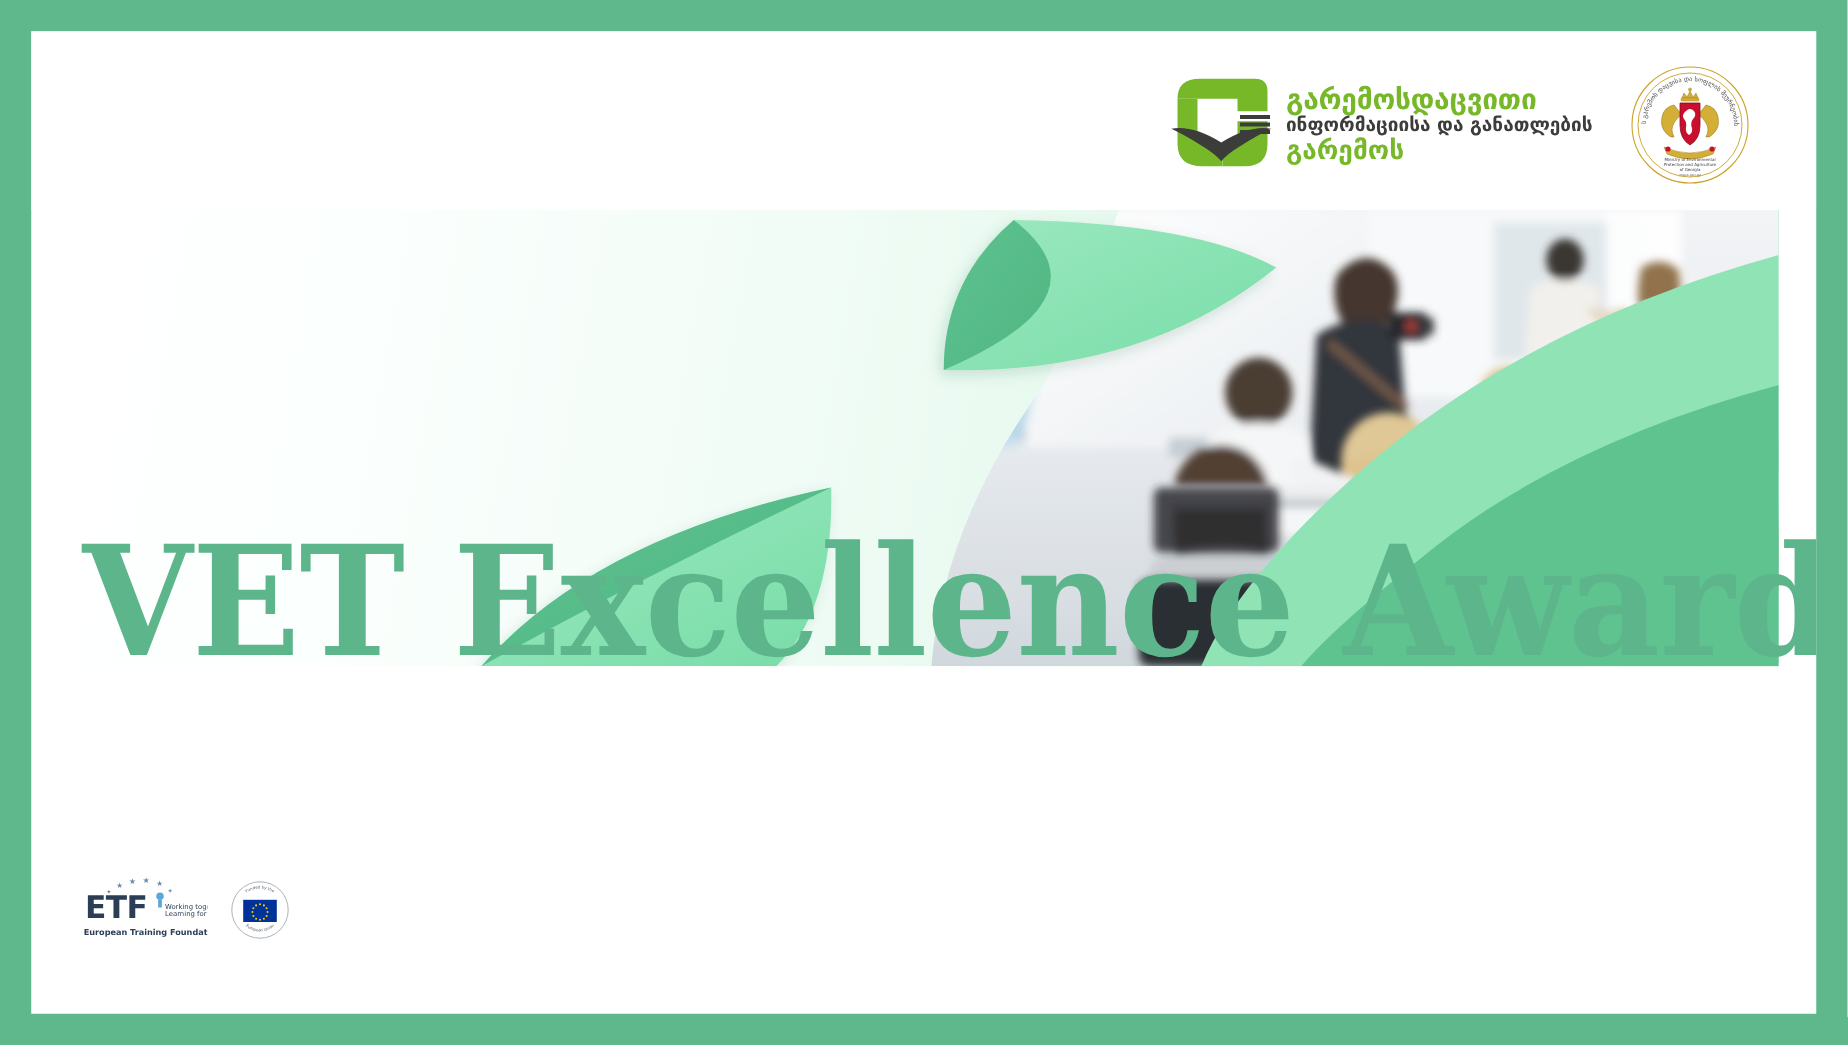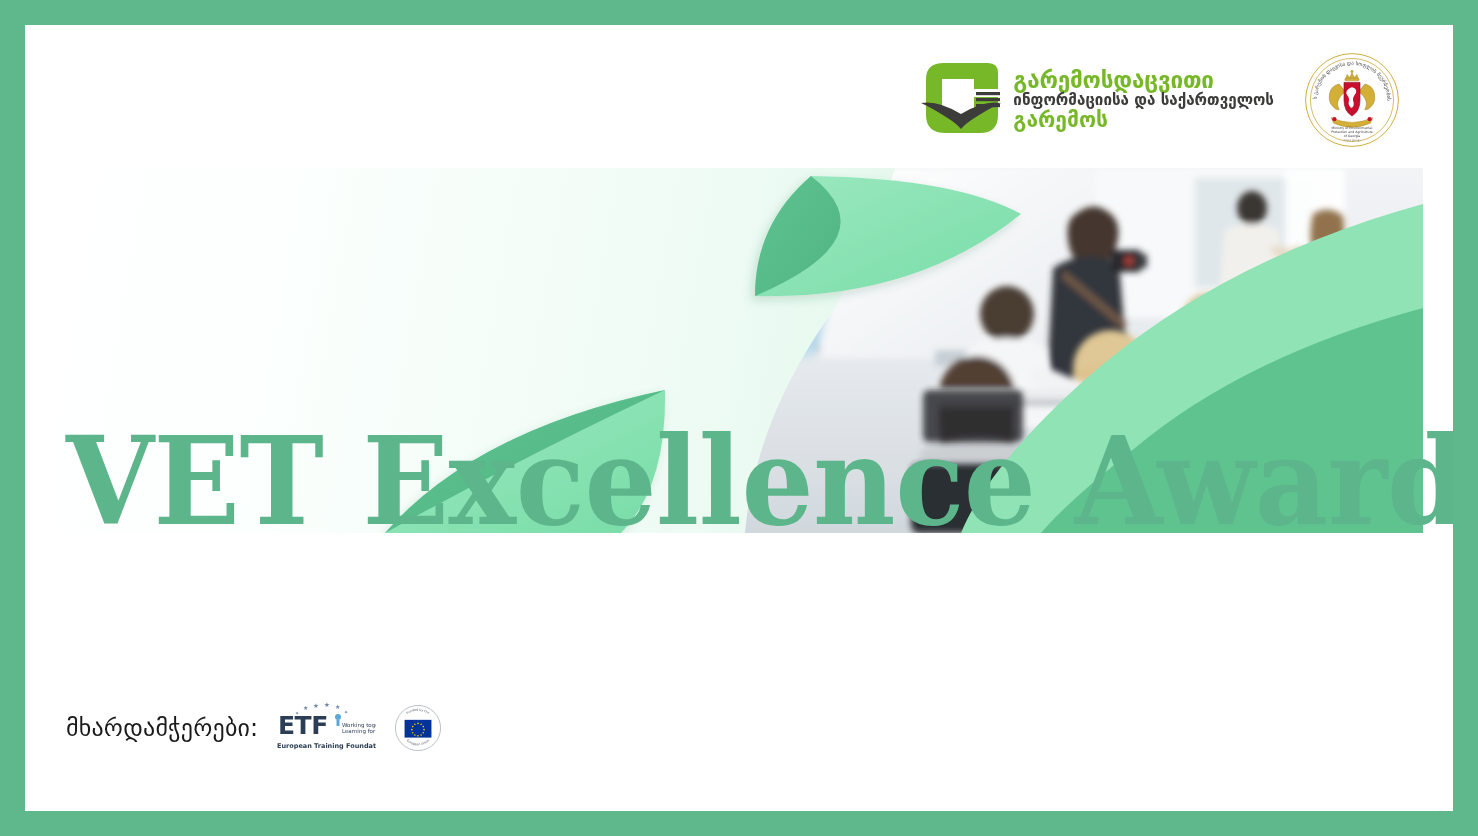--- a/index.html
+++ b/index.html
@@ -91,21 +91,21 @@
             <path d="M8 20 L8 56 Q8 74 28 74 L44 74 L44 58 Q30 58 24 54 L24 20 Z" fill="#76B828"></path>
             <path d="M44 74 L62 74 Q80 74 80 56 L80 38 L56 38 L56 52 Q52 60 44 60 Z" fill="#76B828"></path>
             <path d="M3 44 Q20 41 43 55 Q66 41 83 44 Q72 49 58 58 Q48 64 43 70 Q38 64 28 58 Q14 49 3 44 Z" fill="#3C3C3B"></path>
             <rect x="58" y="33" width="24" height="3.2" fill="#3C3C3B"></rect>
             <rect x="58" y="39" width="24" height="3.2" fill="#3C3C3B"></rect>
             <rect x="58" y="45" width="24" height="3.2" fill="#3C3C3B"></rect>
           </svg>
         </div>
         <div class="eiec-text">
           <div class="eiec-l1">გარემოსდაცვითი</div>
-          <div class="eiec-l2">ინფორმაციისა და საქართველოს</div>
+          <div class="eiec-l2">ინფორმაციისა და განათლების</div>
           <div class="eiec-l3">გარემოს</div>
         </div>
       </div>
 
       <div class="seal">
         <svg viewBox="0 0 120 120" xmlns="http://www.w3.org/2000/svg">
           <defs>
             <path id="arcTop" d="M 16 60 A 44 44 0 0 1 104 60"></path>
             <path id="arcBot" d="M 24 60 A 36 36 0 0 0 96 60"></path>
           </defs>
@@ -289,21 +289,20 @@
         <path d="M1368 140 Q1190 188 1080 280 Q1010 336 986 365 L1368 365 Z" fill="#5FC390"></path>
       </g>
 
       <path d="M0 0 L0 365 L300 365 Q280 200 250 0 Z" fill="#ffffff" opacity="0"></path>
     </svg>
   </div>
 
   <div class="title">VET Excellence Award 2022</div>
 
   <div class="supporters">
-    <div class="supporters-label">მხარდამჭერები:</div>
 
     <div class="etf-logo">
       <svg viewBox="0 0 200 104" xmlns="http://www.w3.org/2000/svg">
         <g fill="#6d8aa8">
           <text x="54" y="16" font-size="12" font-family="'DejaVu Sans',sans-serif">★</text>
           <text x="74" y="11" font-size="13" font-family="'DejaVu Sans',sans-serif">★</text>
           <text x="96" y="9" font-size="13" font-family="'DejaVu Sans',sans-serif">★</text>
           <text x="118" y="13" font-size="12" font-family="'DejaVu Sans',sans-serif">★</text>
           <text x="38" y="26" font-size="10" font-family="'DejaVu Sans',sans-serif">✦</text>
           <text x="136" y="24" font-size="10" font-family="'DejaVu Sans',sans-serif">✦</text>

